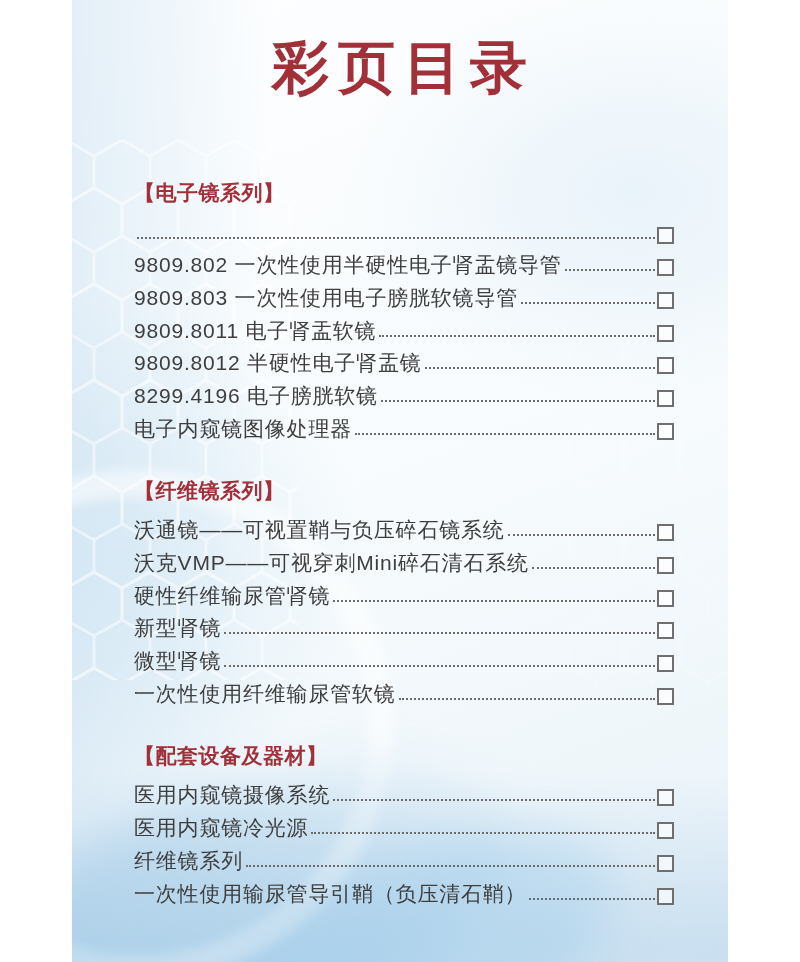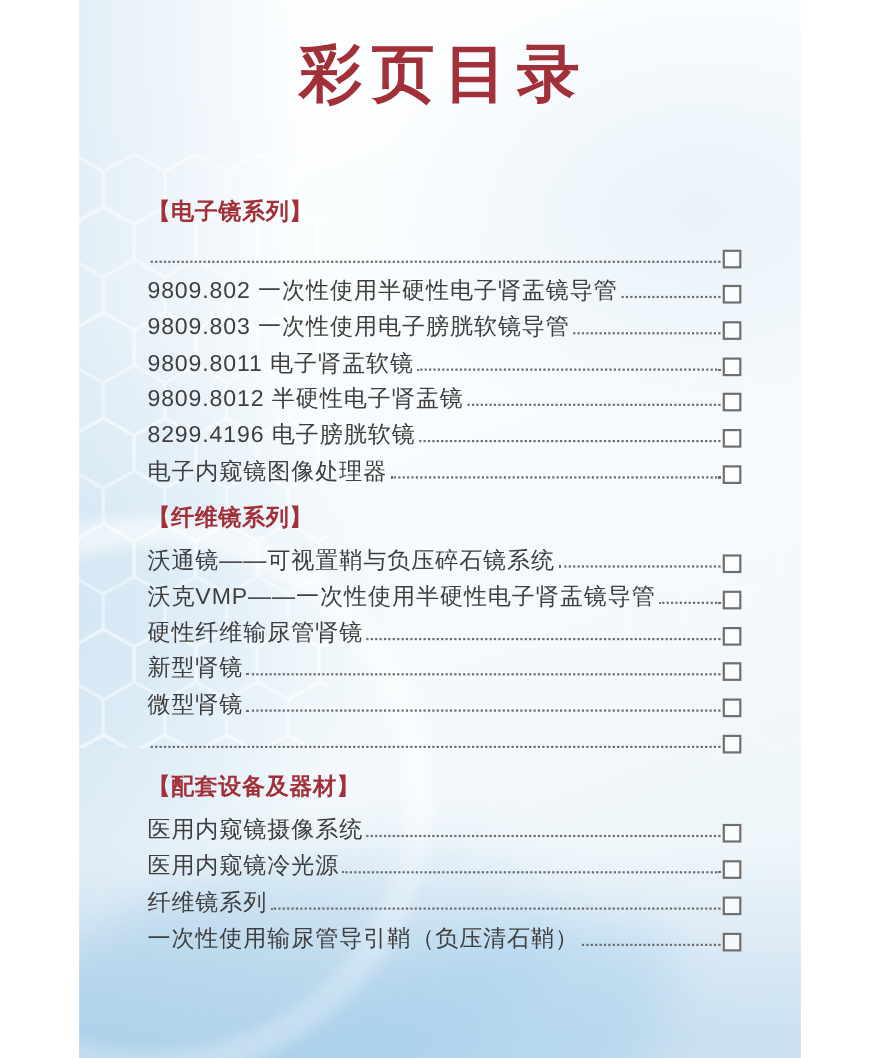--- a/index.html
+++ b/index.html
@@ -56,21 +56,21 @@
   .title {
     margin: 36px 0 0;
     text-align: center;
     font-family: "Liberation Serif", "DejaVu Serif", serif;
     font-weight: bold;
     font-size: 57px;
     line-height: 1.12;
     letter-spacing: 9px;
     color: var(--red, #a23039);
   }
-  .section { margin-top: 13px; }
+  .section { margin-top: 33px; }
   .section:first-of-type { margin-top: 78px; }
   .heading {
     margin: 0 0 6px;
     font-size: 21px;
     line-height: 30px;
     font-weight: bold;
     letter-spacing: 0.5px;
     color: var(--red, #a23039);
   }
   .row {
@@ -178,21 +178,21 @@
   <section class="section">
     <h2 class="heading">【纤维镜系列】</h2>
     <div>
   <div class="row">
     <span class="lbl">沃通镜——可视置鞘与负压碎石镜系统</span>
     <span class="leader"></span>
     <span class="box"></span>
   </div>
 
   <div class="row">
-    <span class="lbl">沃克VMP——一次性使用半硬性电子肾盂镜导管</span>
+    <span class="lbl">沃克VMP——可视穿刺Mini碎石清石系统</span>
     <span class="leader"></span>
     <span class="box"></span>
   </div>
 
   <div class="row">
     <span class="lbl">硬性纤维输尿管肾镜</span>
     <span class="leader"></span>
     <span class="box"></span>
   </div>
 
@@ -202,20 +202,21 @@
     <span class="box"></span>
   </div>
 
   <div class="row">
     <span class="lbl">微型肾镜</span>
     <span class="leader"></span>
     <span class="box"></span>
   </div>
 
   <div class="row">
+    <span class="lbl">一次性使用纤维输尿管软镜</span>
     <span class="leader"></span>
     <span class="box"></span>
   </div>
 </div>
   </section>
 
   <section class="section">
     <h2 class="heading">【配套设备及器材】</h2>
     <div>
   <div class="row">

